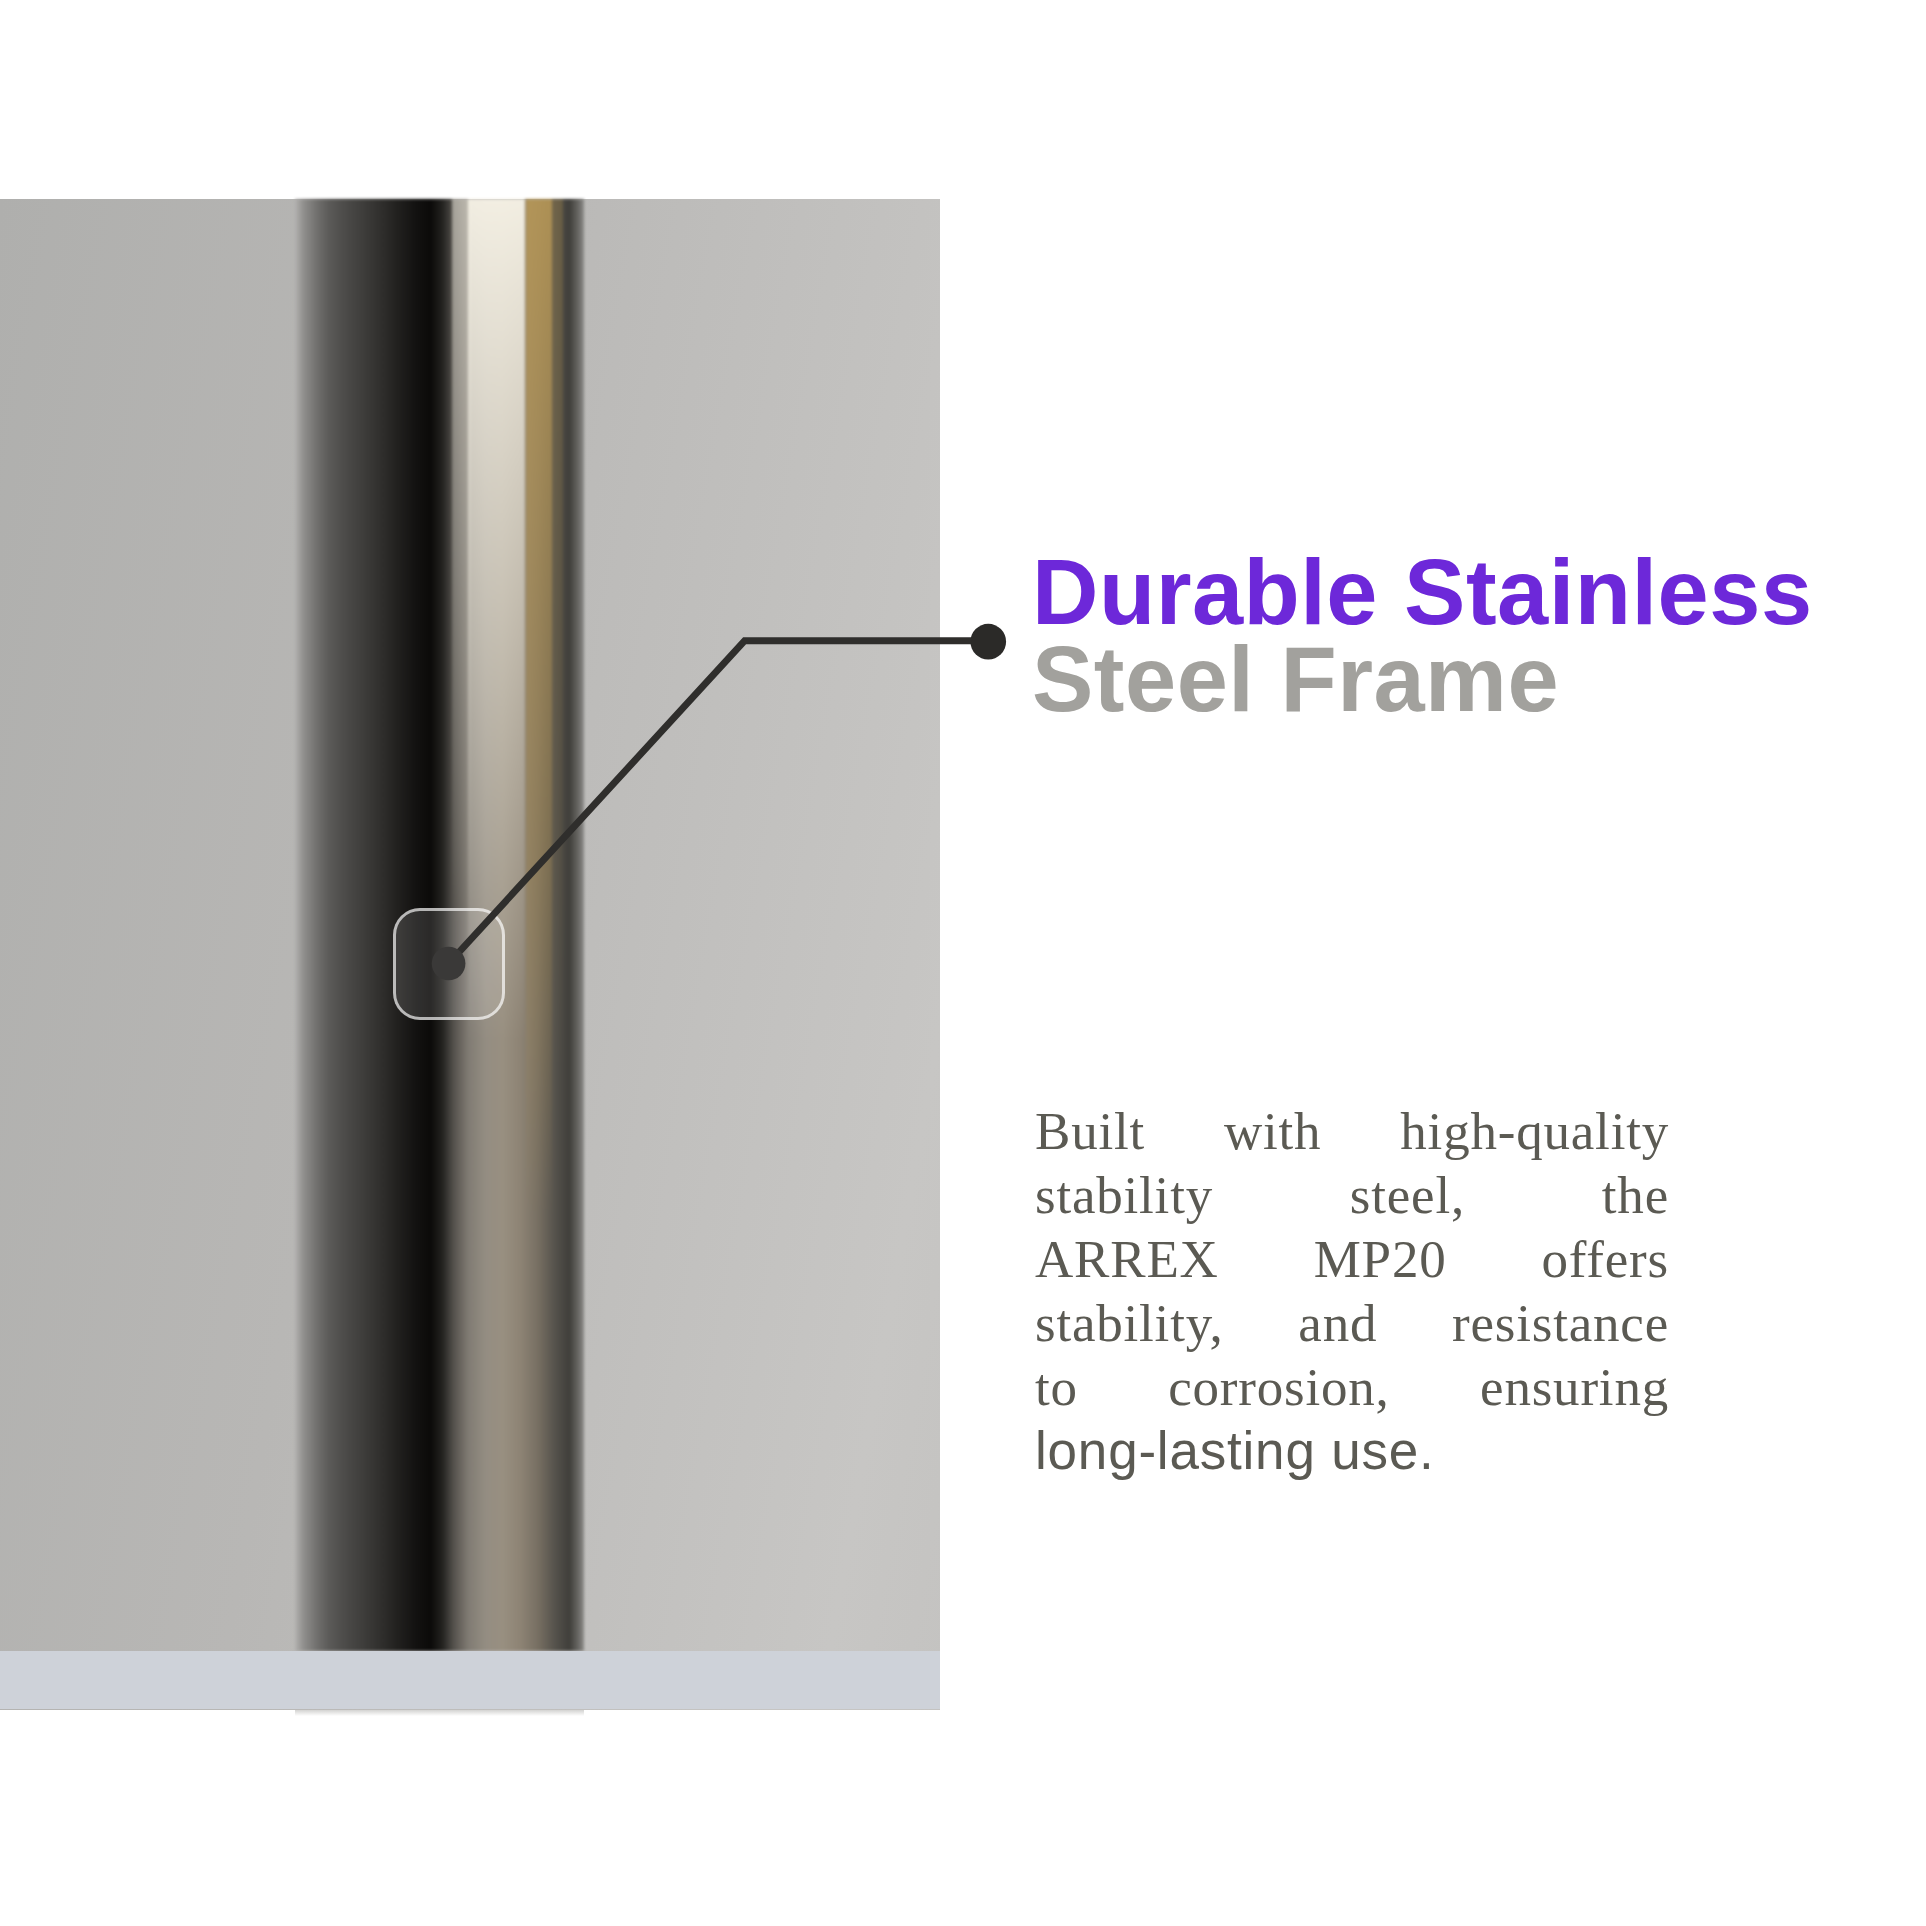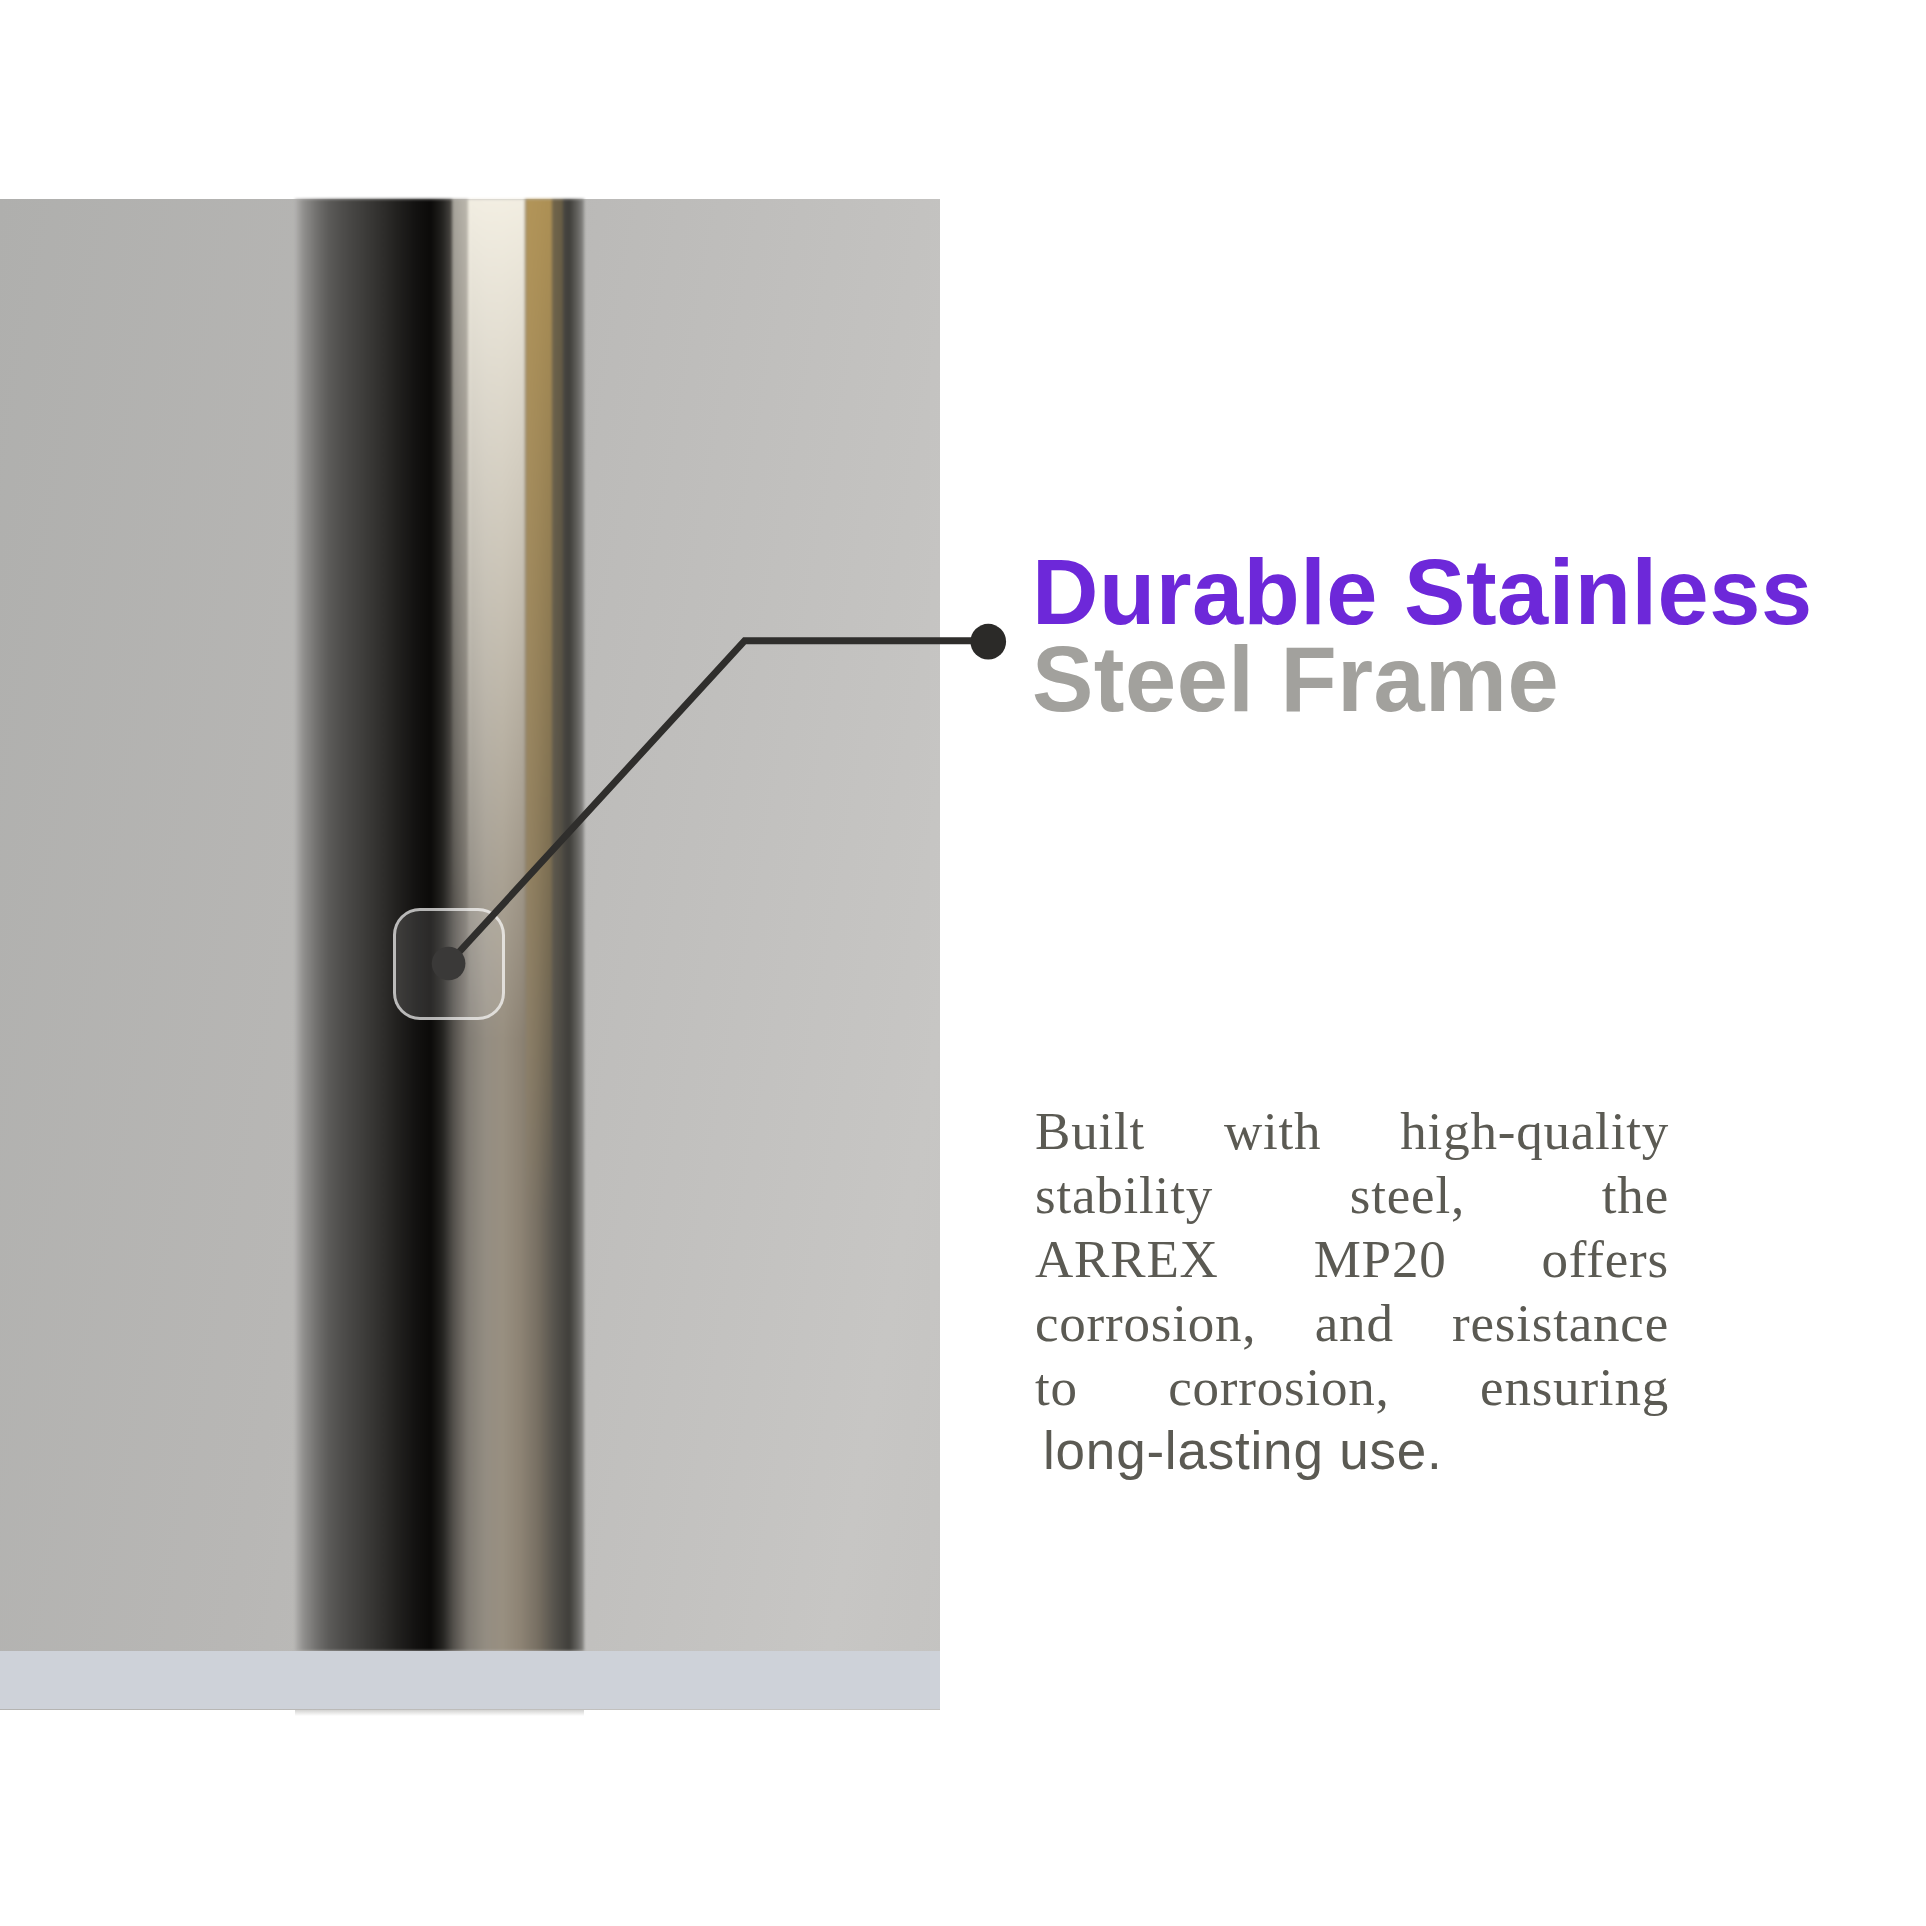--- a/index.html
+++ b/index.html
@@ -94,21 +94,20 @@
   .body-text .jline {
     line-height: 64px;
     text-align: justify;
     text-align-last: justify;
     font-family: Liberation Serif, serif;
   }
   .body-text .last-line {
     line-height: 64px;
     text-align: left;
     text-align-last: left;
-    margin-left: 8px;
   }
 </style>
 </head>
 <body>
 
 <div class="canvas">
 
   <div class="photo">
     <div class="pole"></div>
     <div class="surface-band"></div>
@@ -124,19 +123,19 @@
     <circle cx="998" cy="648" r="18" fill="#2b2a28"></circle>
   </svg>
 
   <div class="title-line1">Durable Stainless</div>
   <div class="title-line2">Steel Frame</div>
 
   <div class="body-text">
     <div class="jline">Built with high-quality</div>
     <div class="jline">stability steel, the</div>
     <div class="jline">ARREX MP20 offers</div>
-    <div class="jline">corrosion, and resistance</div>
+    <div class="jline">stability, and resistance</div>
     <div class="jline">to corrosion, ensuring</div>
     <div class="last-line">long-lasting use.</div>
   </div>
 
 </div>
 
 
 </body></html>

